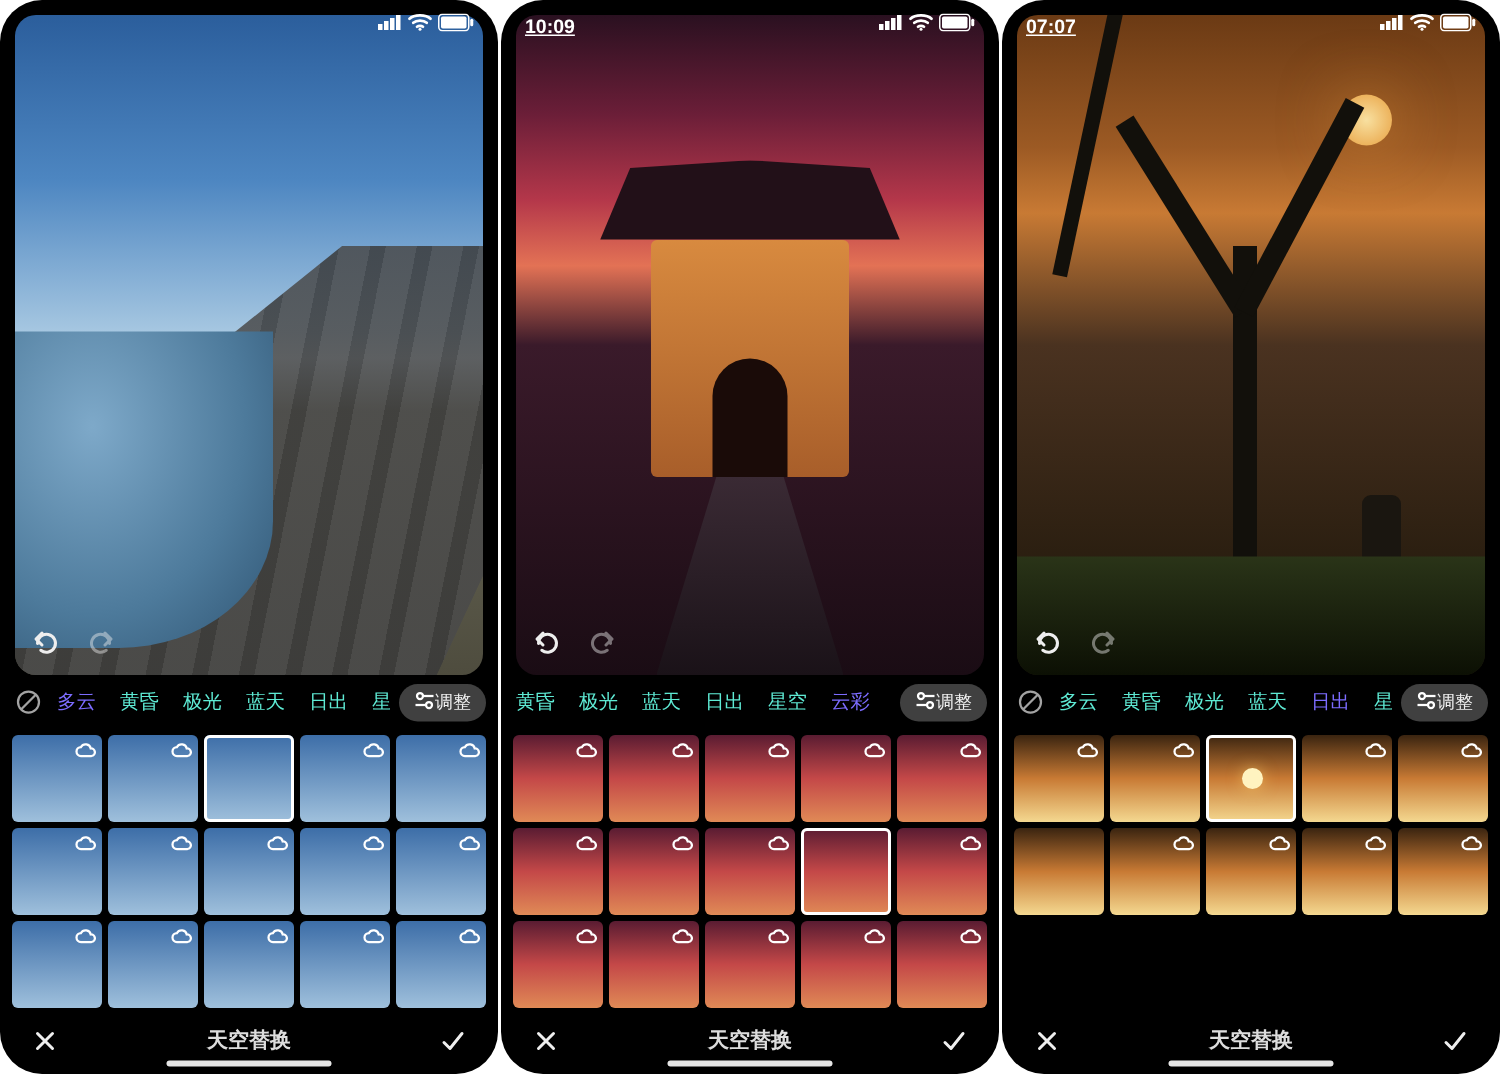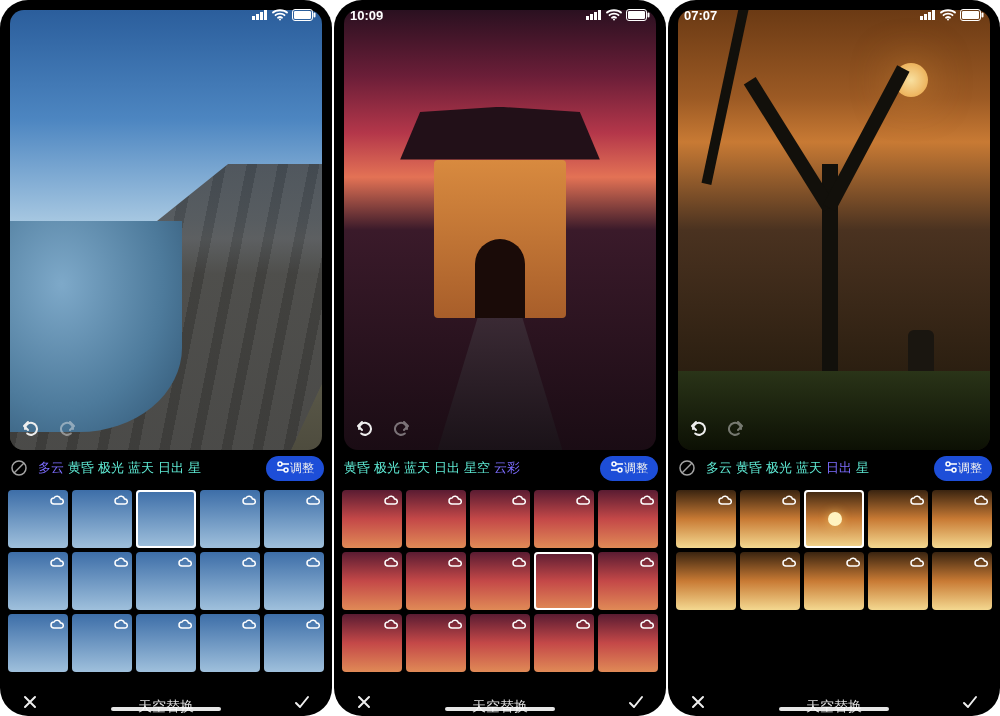--- a/index.html
+++ b/index.html
@@ -26,27 +26,27 @@
     overflow: hidden;
     position: relative;
     display: flex;
     flex-direction: column;
     color: #fff;
   }
   
   .statusbar {
     height: 20px;
     display: flex;
-    align-items: center;
     padding: 10px 16px 0 16px;
     font-size: 13px;
     font-weight: 600;
     position: absolute;
     top: 0; left: 0; right: 0;
     z-index: 5;
+    text-decoration: underline;
   }
   .statusbar .time { flex: 0 0 auto; }
   .statusbar .spacer { flex: 1; }
   .status-icons { display: flex; align-items: center; gap: 4px; }
   .status-icons svg { display: block; }
 
   
   .preview {
     position: relative;
     flex: 1 1 auto;
@@ -86,30 +86,30 @@
     white-space: nowrap;
   }
   .catrow .nonebtn {
     width: 22px; height: 22px;
     display:flex;align-items:center;justify-content:center;
     margin-right:6px;
     opacity:0.8;
   }
   .catrow .nonebtn svg circle { stroke:#ccc; fill:none; stroke-width:1.5;}
   .catrow .nonebtn svg line { stroke:#ccc; stroke-width:1.5;}
-  .cat-list { display:flex; gap:0; flex:1; overflow:hidden; }
+  .cat-list { display:flex; gap:12px; flex:1; overflow:hidden; }
   .cat {
     color: #5eead4;
     padding: 2px 2px;
   }
   .cat.active { color: #7c6cff; }
   .adjust {
     display:flex;align-items:center;gap:0;
     font-size:12px;color:#eee;
-    background:#1d4ed8;border-radius:14px;
+    background:#404040;border-radius:14px;
     padding:4px 10px;margin-left:6px;
   }
   .adjust svg path, .adjust svg circle { stroke:#fff; fill:none; stroke-width:1.5;}
   
   
   .thumbs {
     flex: 0 0 auto;
     padding: 4px 8px 0 8px;
     display: grid;
     grid-template-columns: repeat(5, 1fr);
@@ -130,23 +130,23 @@
     width:16px;height:16px;
     display:flex;align-items:center;justify-content:center;
     color:#fff;
   }
   .thumb .dlbadge svg path { stroke:#fff; fill:none; stroke-width:1.5; stroke-linecap:round;}
   .thumb.empty { background:transparent; }
 
   
   .bottombar {
     flex: 0 0 44px;
-    display:flex;align-items:flex-end;
+    display:flex;align-items:center;
     padding: 0 16px;
-    font-size:14px;color:#eee;
+    font-size:14px;color:#eee;font-weight:bold;
   }
   .bottombar .title { flex:1; text-align:center; color:#ddd; }
   .iconbtn { width:28px;height:28px;display:flex;align-items:center;justify-content:center;color:#eee;}
   .iconbtn svg path, .iconbtn svg polyline { stroke:currentColor; fill:none; stroke-width:2; stroke-linecap:round; stroke-linejoin:round;}
   
   .home-indicator {
     position:absolute;bottom:5px;left:50%;transform:translateX(-50%);
     width:110px;height:4px;border-radius:4px;background:#fff;opacity:.9;
   }
 

